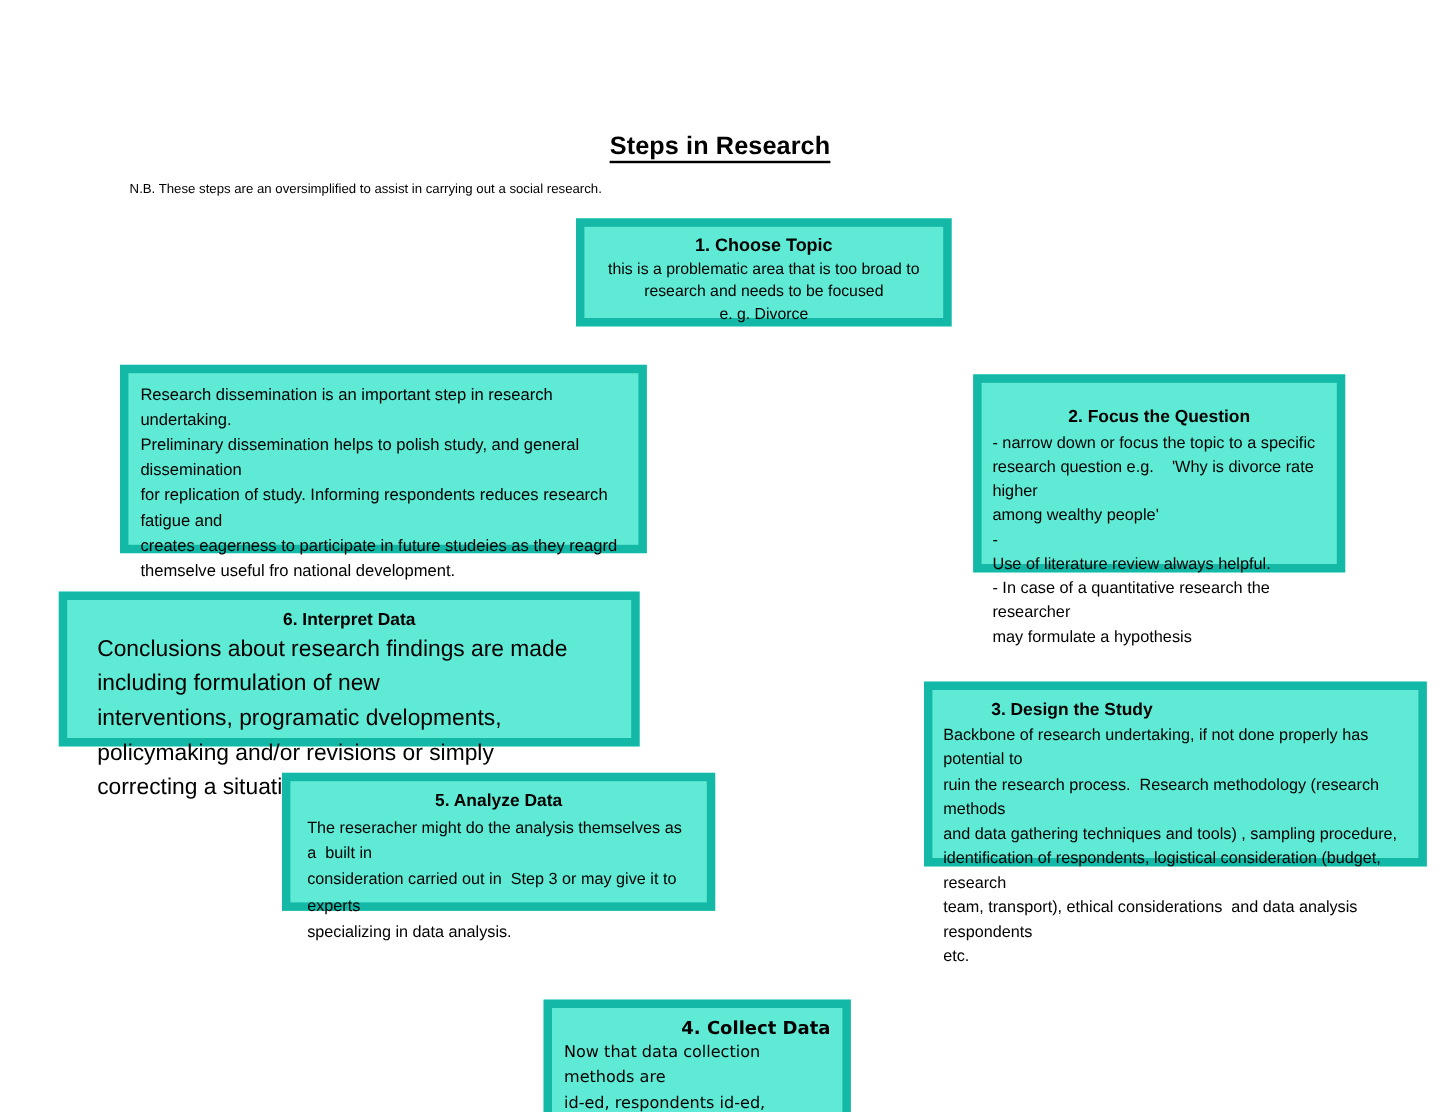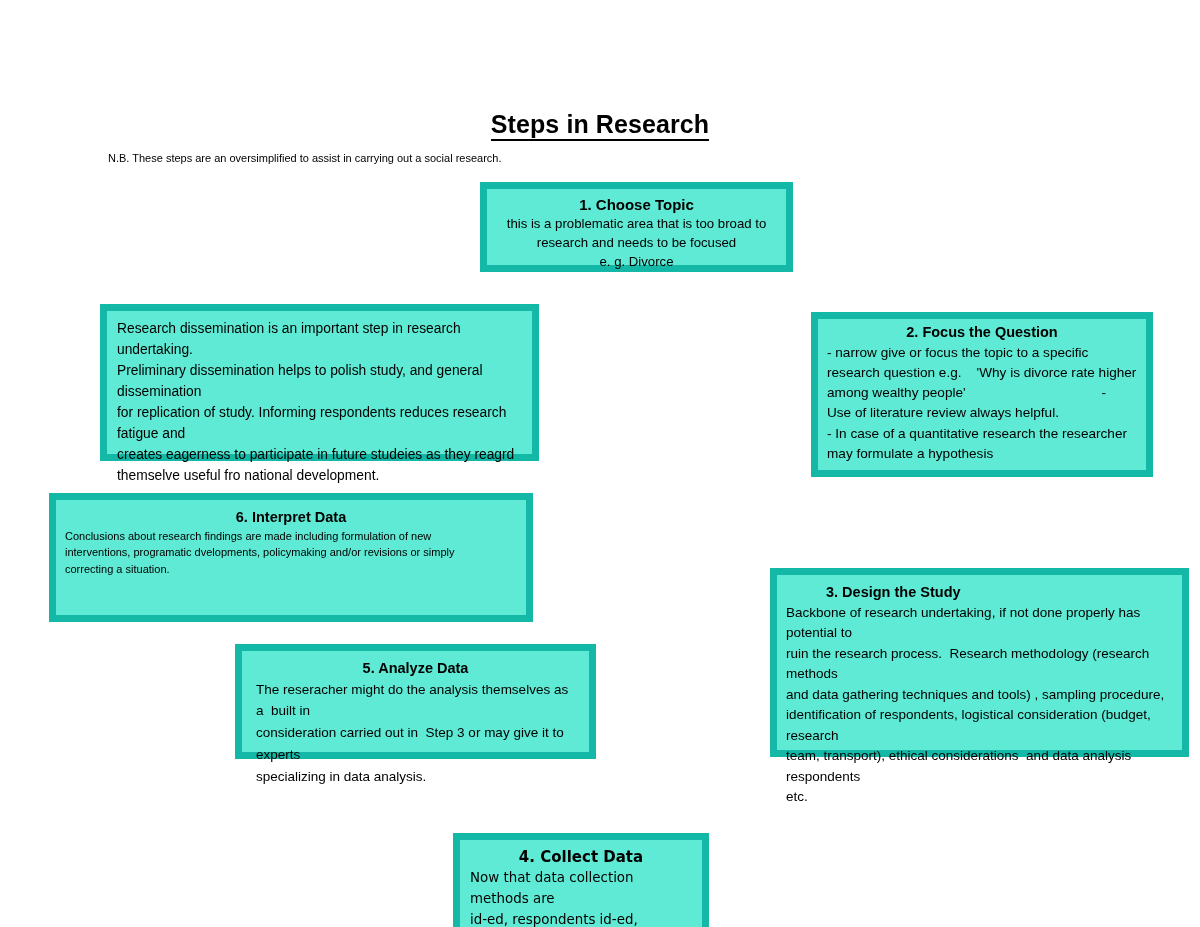--- a/index.html
+++ b/index.html
@@ -19,21 +19,21 @@
     background: #ffffff;
   }
 
   
   .page-title {
     position: absolute;
     left: 0;
     top: 110px;
     width: 1200px;
     text-align: center;
-    font-size: 25px;
+    font-size: 21px;
     font-weight: bold;
     letter-spacing: 0.1px;
   }
   .page-title span {
     border-bottom: 2px solid #000;
     padding-bottom: 1px;
   }
   .page-note {
     position: absolute;
     left: 108px;
@@ -82,35 +82,35 @@
   
   #box-7 {
     left: 84px; top: 304px; width: 439px; height: 157px;
     padding: 8px 10px;
   }
   #box-7 .step-title { padding-left: 46px; text-align: left; }
   #box-7 .step-body { font-size: 13.8px; line-height: 1.52; }
 
   
   #box-2 {
-    left: 795px; top: 312px; width: 342px; height: 165px;
-    padding: 4px 9px;
+    left: 795px; top: 312px; width: 310px; height: 165px;
+    padding: 20px 9px;
   }
   #box-2 .step-body { font-size: 13.6px; line-height: 1.49; }
 
   
   #box-6 {
     left: 33px; top: 493px; width: 484px; height: 129px;
-    padding: 8px 9px;
-  }
-  #box-6 .step-body { font-size: 11px; line-height: 1.52; }
+    padding: 8px 25px;
+  }
+  #box-6 .step-body { font-size: 19px; line-height: 1.52; }
 
   
   #box-3 {
-    left: 754px; top: 568px; width: 419px; height: 189px;
+    left: 754px; top: 568px; width: 419px; height: 154px;
     padding: 8px 9px;
   }
   #box-3 .step-title { padding-left: 40px; text-align: left; }
   #box-3 .step-body { font-size: 13.5px; line-height: 1.52; }
 
   
   #box-5 {
     left: 219px; top: 644px; width: 361px; height: 115px;
     padding: 8px 14px;
   }
@@ -118,20 +118,21 @@
 
   
   #box-4 {
     left: 437px; top: 833px; width: 256px; height: 120px;
     padding: 8px 10px;
     font-family: "DejaVu Sans", sans-serif;
   }
   #box-4 .step-title {
     font-family: "DejaVu Sans", sans-serif;
     font-size: 15px;
+    text-align: right;
   }
   #box-4 .step-body {
     font-family: "DejaVu Sans", sans-serif;
     font-size: 13.4px;
     line-height: 1.55;
   }
 </style>
 </head>
 <body>
 
@@ -156,21 +157,21 @@
       <div class="line">Preliminary dissemination helps to polish study, and general dissemination</div>
       <div class="line">for replication of study. Informing respondents reduces research fatigue and</div>
       <div class="line">creates eagerness to participate in future studeies as they reagrd</div>
       <div class="line">themselve useful fro national development.</div>
     </div>
   </div>
 
   <div class="step-box" id="box-2">
     <div class="step-title">2. Focus the Question</div>
     <div class="step-body body-left">
-      <div class="line">- narrow give or focus the topic to a specific</div>
+      <div class="line">- narrow down or focus the topic to a specific</div>
       <div class="line">research question e.g.    'Why is divorce rate higher</div>
       <div class="line">among wealthy people'                                    -</div>
       <div class="line">Use of literature review always helpful.</div>
       <div class="line">- In case of a quantitative research the researcher</div>
       <div class="line">may formulate a hypothesis</div>
     </div>
   </div>
 
   <div class="step-box" id="box-6">
     <div class="step-title">6. Interpret Data</div>

